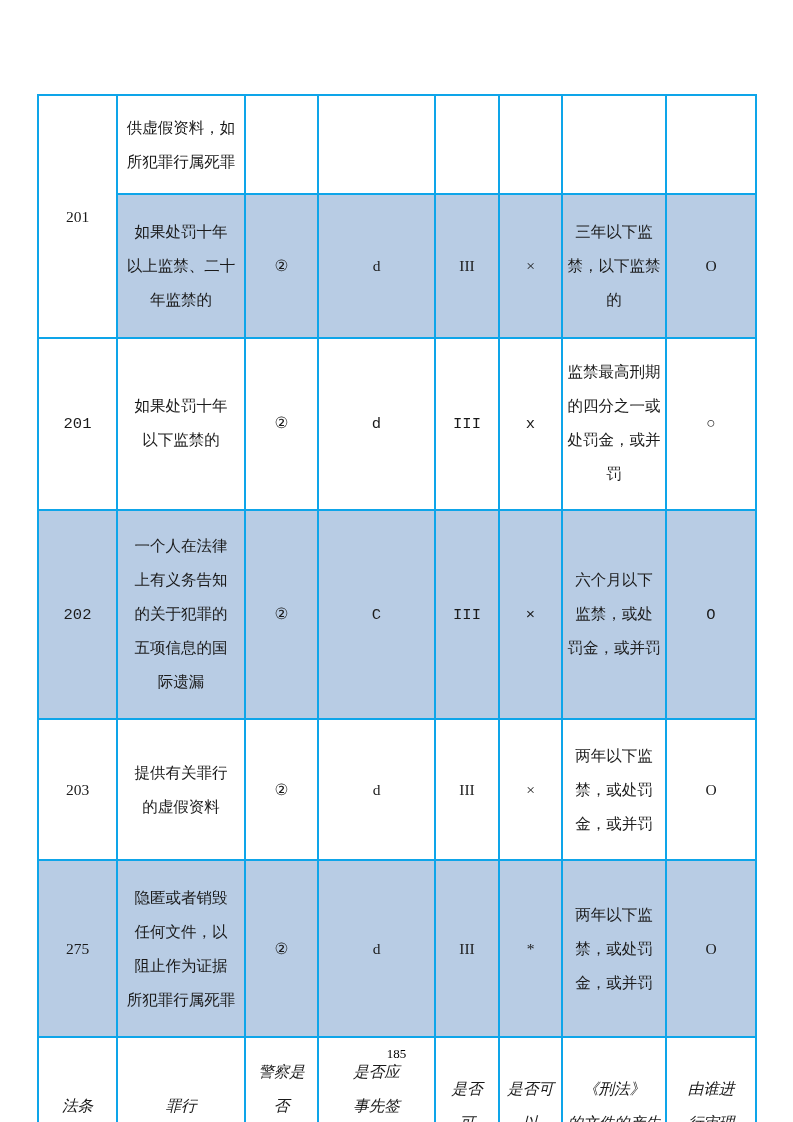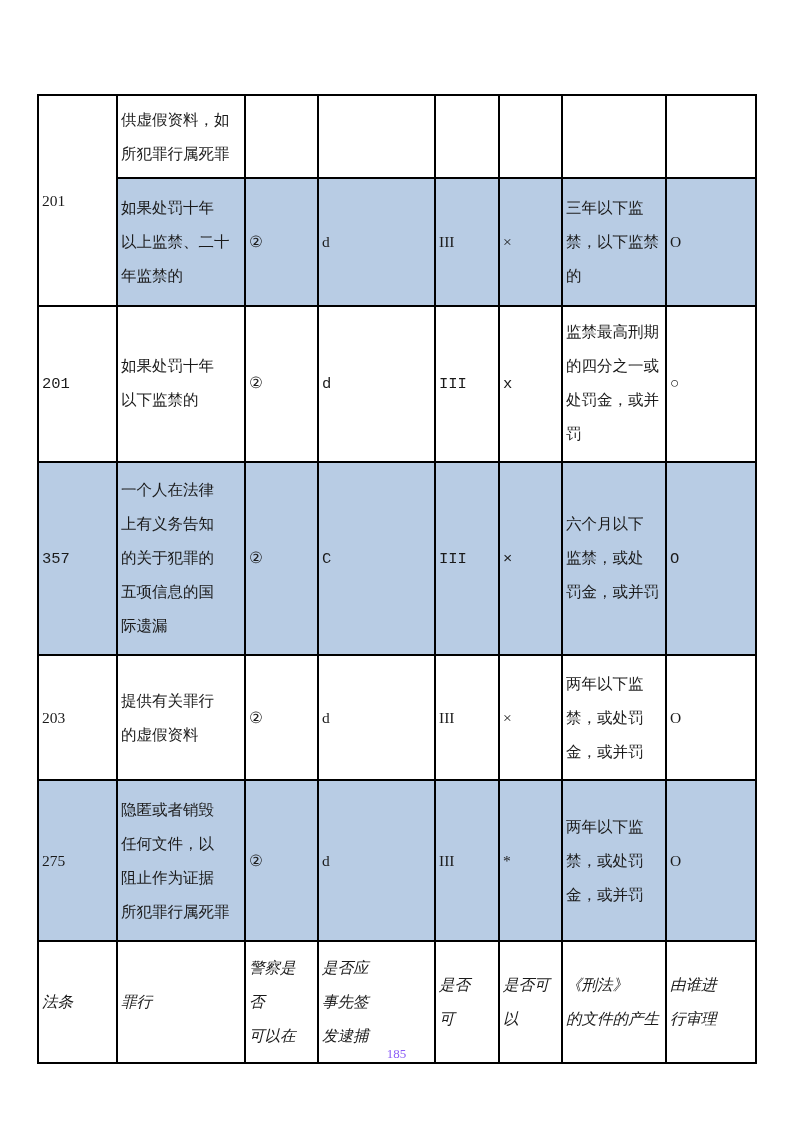--- a/index.html
+++ b/index.html
@@ -18,27 +18,27 @@
   }
   table.law-table {
     position: absolute;
     left: 37px;
     top: 94px;
     border-collapse: collapse;
     table-layout: fixed;
     width: 720px;
   }
   table.law-table td {
-    border: 2px solid #000000;
-    text-align: left;
+    border: 2px solid #0ea5e9;
+    text-align: center;
     vertical-align: middle;
     white-space: pre-line;
     font-size: 15.5px;
     line-height: 34px;
-    padding: 4px 3px;
+    padding: 12px 3px;
     overflow: hidden;
   }
   td.shaded { background: #b8cce4; }
   td.plain  { background: #ffffff; }
   td.top-align {
     vertical-align: top;
     padding-top: 4px;
   }
   td.circle-small { font-size: 10px; }
   tr.r1a  td { height: 73px; }
@@ -48,21 +48,21 @@
   tr.r4   td { height: 115px; }
   tr.r5   td { height: 151px; }
   tr.rhdr td { height: 112px; font-style: italic; }
   .page-number {
     position: absolute;
     top: 1046px;
     left: 0;
     width: 100%;
     text-align: center;
     font-size: 13px;
-    color: #8b5cf6;
+    color: #000000;
   }
 </style>
 </head>
 <body>
 
 <div class="page">
   <table class="law-table">
     <colgroup>
       <col style="width:79px">
       <col style="width:128px">
@@ -105,21 +105,21 @@
         <td class="plain">d</td>
         <td class="plain">III</td>
         <td class="plain">x</td>
         <td class="plain">监禁最高刑期
 的四分之一或
 处罚金，或并
 罚</td>
         <td class="plain circle-small">○</td>
       </tr>
       <tr class="r3">
-        <td class="shaded">357</td>
+        <td class="shaded">202</td>
         <td class="shaded">一个人在法律
 上有义务告知
 的关于犯罪的
 五项信息的国
 际遗漏</td>
         <td class="shaded">②</td>
         <td class="shaded">C</td>
         <td class="shaded">III</td>
         <td class="shaded">×</td>
         <td class="shaded">六个月以下

